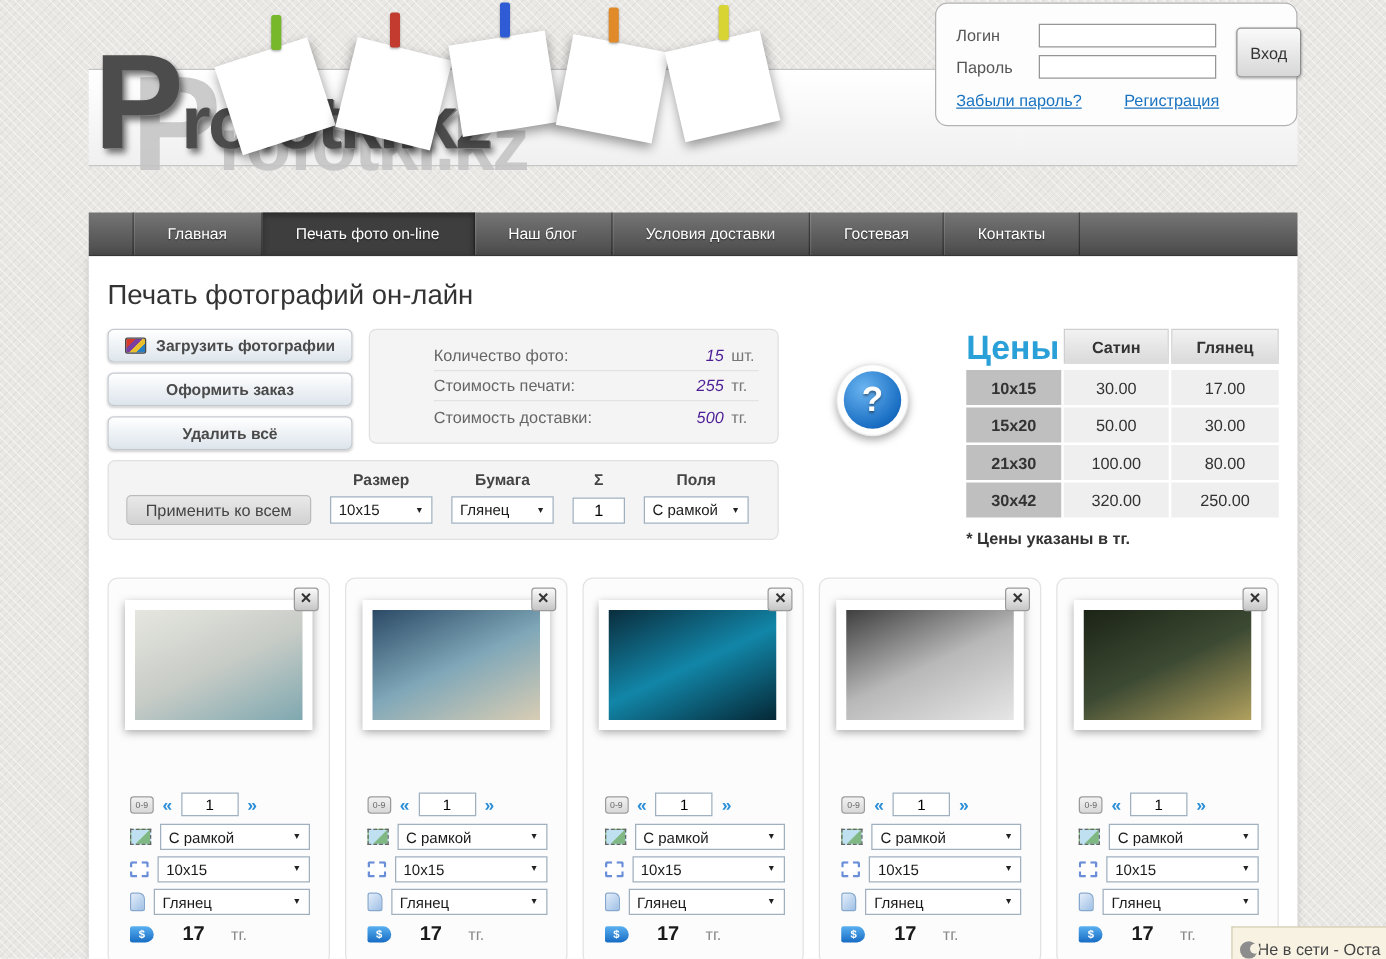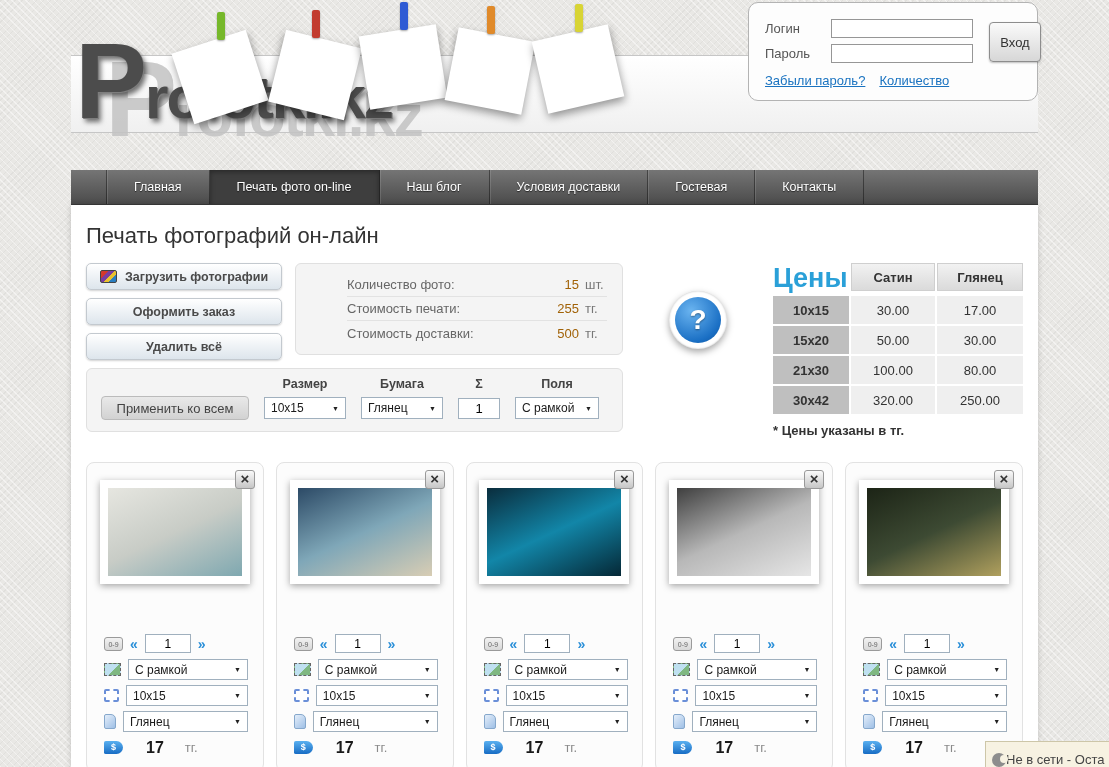--- a/index.html
+++ b/index.html
@@ -39,21 +39,21 @@
 
   .login-box { position:absolute; top:2px; right:0; width:290px; height:99px; z-index:4;
     background:#fdfdfd; border:1px solid #b3b3b3; border-radius:10px; padding:15px 16px;
     font-size:13px; color:#555; }
   .login-grid { display:grid; grid-template-columns:50px 142px 52px; grid-template-rows:21px 21px;
     gap:4px 16px; align-items:center; }
   .login-grid input { height:19px; border:1px solid #969696; width:100%; font-size:12px; padding:0 4px; }
   .enter-btn { grid-column:3; grid-row:1 / span 2; height:40px; margin-top:2px;
     background:linear-gradient(#fafafa,#d7d7d7); border:1px solid #8d8d8d; border-radius:4px;
     font-size:13px; color:#333; cursor:pointer; box-shadow:0 1px 2px rgba(0,0,0,.25); }
-  .login-links { margin-top:9px; display:flex; gap:14px; }
+  .login-links { margin-top:9px; display:flex; gap:34px; }
   .login-links a { color:#1a73c0; font-size:13px; text-decoration:underline; cursor:pointer; }
 
   
   .main-nav { height:35px; display:flex; background:linear-gradient(#757575,#4b4b4b);
     border-bottom:1px solid #3a3a3a;text-align:center; }
   .nav-spacer { width:36px; border-right:1px solid rgba(0,0,0,.4); }
   .nav-item { display:flex; align-items:center; justify-content:center; padding:0 27px;
     color:#fff; font-size:12.5px; text-shadow:0 1px 1px rgba(0,0,0,.6);
     border-right:1px solid rgba(0,0,0,.4); box-shadow:inset 1px 0 0 rgba(255,255,255,.12);
     cursor:pointer; white-space:nowrap; }
@@ -74,21 +74,21 @@
     box-shadow:0 1px 2px rgba(0,0,0,.18); cursor:pointer; }
   .upload-icon { width:17px; height:13px; border:1px solid #444; border-radius:2px;
     background:linear-gradient(135deg,#d4392c 0 30%, #7a3da0 30% 52%, #e8c02e 52% 72%, #2a7ec0 72%); }
 
   .summary { flex:1; background:#f4f4f4; border:1px solid #e0e0e0; border-radius:6px;
     padding:9px 15px; height:92px; }
   .summary-row { display:flex; align-items:center; height:24px; border-bottom:1px solid #e2e2e2;
     font-size:13px; color:#666;margin-left:36px; }
   .summary-row:last-child { border-bottom:none; }
   .s-label { flex:1; }
-  .s-value { color:#a16207; }
+  .s-value { color:#4c1d95;font-style:italic; }
   .s-unit { margin-left:6px; color:#777; width:22px; }
 
   .bulk { margin-top:8px; width:537px; background:#f4f4f4; border:1px solid #e0e0e0;
     border-radius:6px; padding:8px 14px 11px; }
   .bulk-grid { display:grid; grid-template-columns:148px 82px 82px 42px 84px; gap:5px 15px;
     align-items:center; }
   .bulk-label { text-align:center; font-size:12.5px; font-weight:bold; color:#444; }
   .apply-btn { height:24px; background:linear-gradient(#e9e9e9,#d2d2d2); border:1px solid #bbb;
     border-radius:4px; font-size:13px; color:#444; cursor:pointer; }
 
@@ -200,21 +200,21 @@
     <div class="login-box">
       <div class="login-grid">
         <label>Логин</label>
         <input type="text" style="">
         <button class="enter-btn">Вход</button>
         <label>Пароль</label>
         <input type="password" style="">
       </div>
       <div class="login-links">
         <a>Забыли пароль?</a>
-        <a>Количество</a>
+        <a>Регистрация</a>
       </div>
     </div>
   </header>
 
   <nav class="main-nav">
     <div class="nav-spacer"></div>
     <span id="nav-items" style="display:flex">
   <div class="nav-item">
     <span>Главная</span>
   </div>

